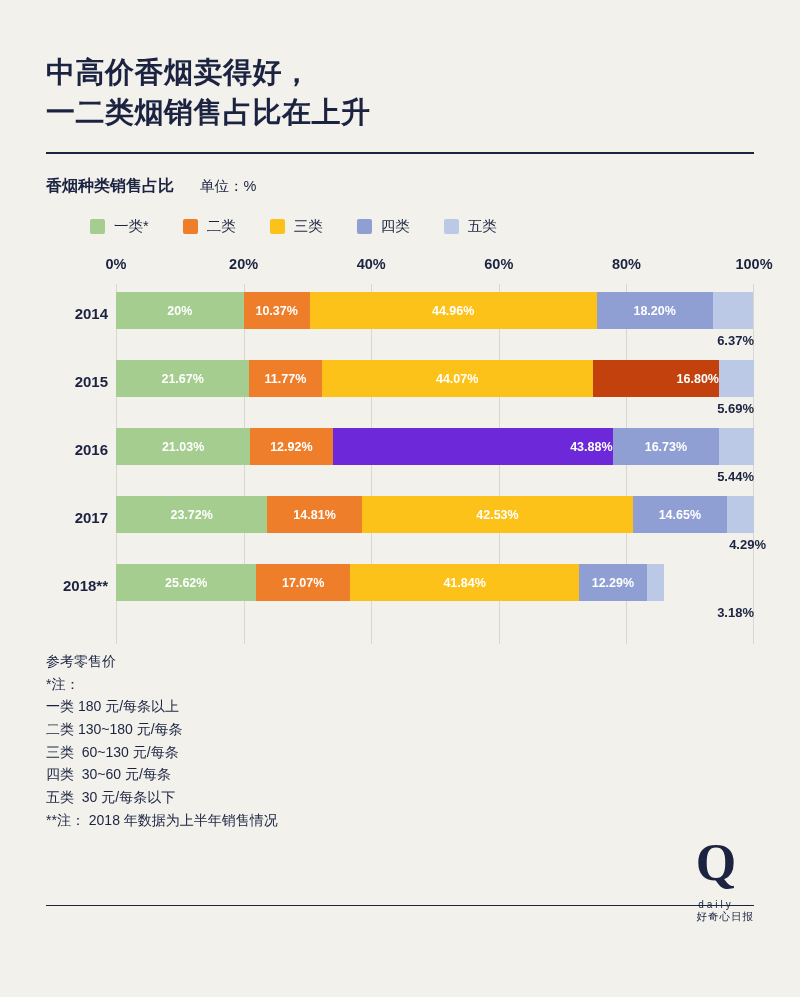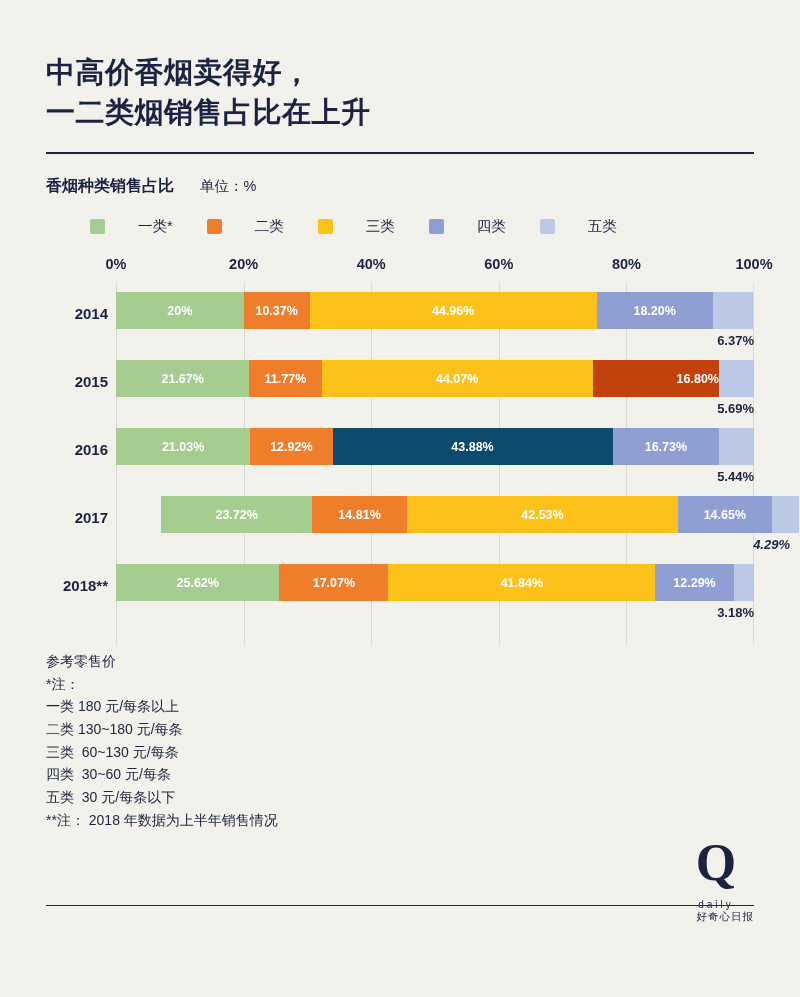--- a/index.html
+++ b/index.html
@@ -67,21 +67,20 @@
   .legend {
     margin-top: 20px;
     margin-left: 44px;
     display: flex;
     align-items: center;
   }
   .legend-item {
     display: flex;
     align-items: center;
     margin-right: 34px;
-    gap: 24px;
   }
   .legend-swatch {
     width: 15px;
     height: 15px;
     border-radius: 2px;
     margin-right: 9px;
   }
   .legend-label {
     font-size: 14.5px;
     color: #1b2340;
@@ -325,52 +324,52 @@
             </div>
             <div class="row" style="top: 144px;">
               <div class="row-label">2016</div>
               <div class="bar" style="left: 0px; width: 638px;">
                 <div class="seg" style="width: 134.171px; background: rgb(165, 205, 143);">
                   <span class="seg-label">21.03%</span>
                 </div>
                 <div class="seg" style="width: 82.4296px; background: rgb(239, 126, 43);">
                   <span class="seg-label">12.92%</span>
                 </div>
-                <div class="seg" style="width: 279.954px; background: #0c4a6e;">
+                <div class="seg" style="width: 279.954px; background: #6d28d9; justify-content: flex-end;">
                   <span class="seg-label">43.88%</span>
                 </div>
                 <div class="seg" style="width: 106.737px; background: rgb(143, 159, 212);">
                   <span class="seg-label">16.73%</span>
                 </div>
                 <div class="seg" style="width: 34.7072px; background: rgb(188, 201, 230);"></div>
               </div>
               <div class="outside-label" style="left: 638px;">5.44%</div>
             </div>
             <div class="row" style="top: 212px;">
               <div class="row-label">2017</div>
-              <div class="bar" style="left: 0px; width: 638px; padding-left: 45px;">
+              <div class="bar" style="left: 0px; width: 638px;">
                 <div class="seg" style="width: 151.334px; background: rgb(165, 205, 143);">
                   <span class="seg-label">23.72%</span>
                 </div>
                 <div class="seg" style="width: 94.4878px; background: rgb(239, 126, 43);">
                   <span class="seg-label">14.81%</span>
                 </div>
                 <div class="seg" style="width: 271.341px; background: rgb(252, 194, 25);">
                   <span class="seg-label">42.53%</span>
                 </div>
                 <div class="seg" style="width: 93.467px; background: rgb(143, 159, 212);">
                   <span class="seg-label">14.65%</span>
                 </div>
                 <div class="seg" style="width: 27.3702px; background: rgb(188, 201, 230);"></div>
               </div>
-              <div class="outside-label" style="left: 674px; font-style: italic;">4.29%</div>
+              <div class="outside-label" style="left: 650px;">4.29%</div>
             </div>
             <div class="row" style="top: 280px;">
               <div class="row-label">2018**</div>
-              <div class="bar" style="left: 0px; width: 638px;">
+              <div class="bar" style="left: 0px; width: 548px;">
                 <div class="seg" style="width: 163.456px; background: rgb(165, 205, 143);">
                   <span class="seg-label">25.62%</span>
                 </div>
                 <div class="seg" style="width: 108.907px; background: rgb(239, 126, 43);">
                   <span class="seg-label">17.07%</span>
                 </div>
                 <div class="seg" style="width: 266.939px; background: rgb(252, 194, 25);">
                   <span class="seg-label">41.84%</span>
                 </div>
                 <div class="seg" style="width: 78.4102px; background: rgb(143, 159, 212);">

